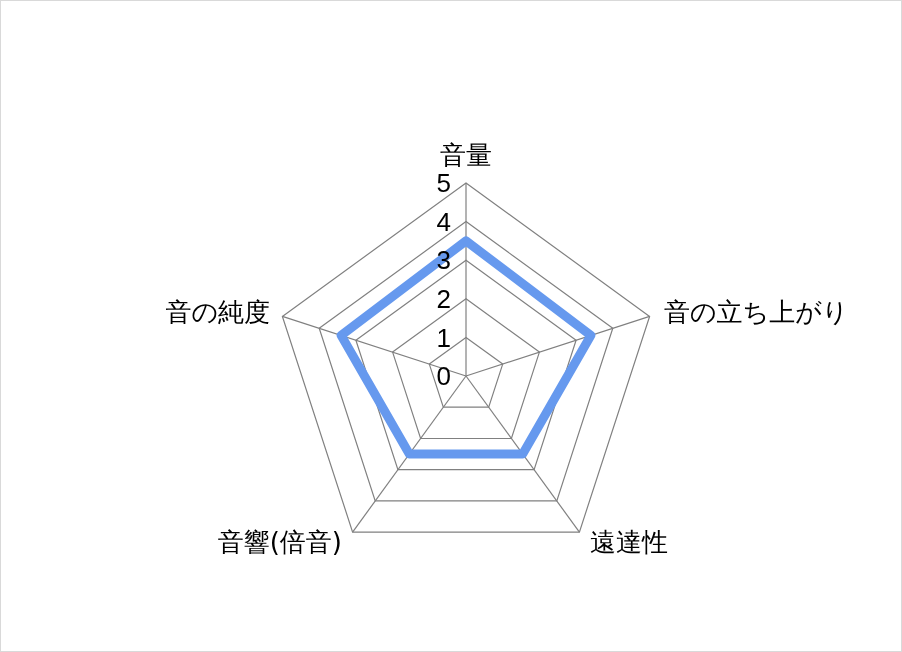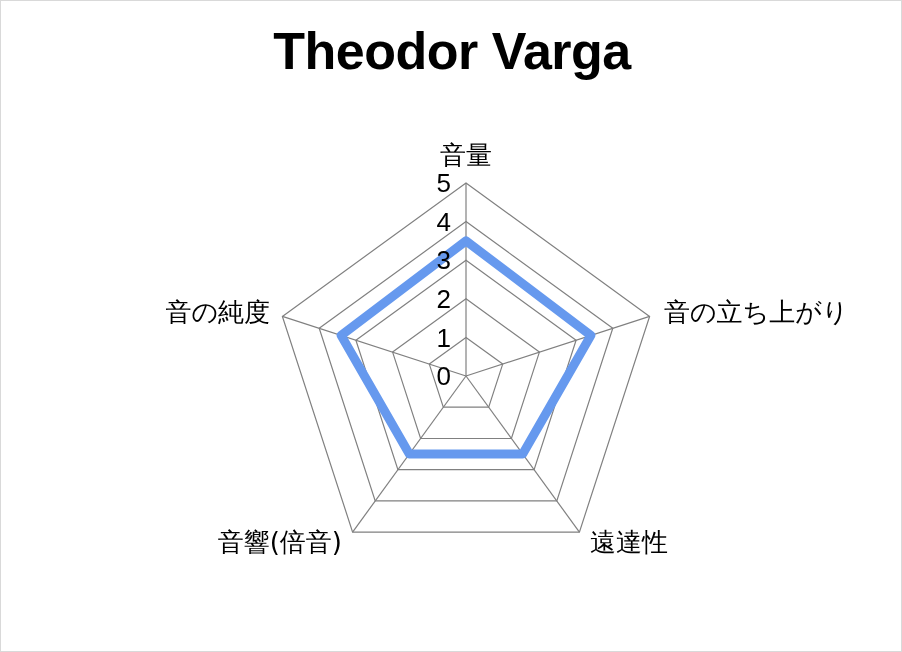--- a/index.html
+++ b/index.html
@@ -63,21 +63,20 @@
     stroke-width: 9;
     stroke-linejoin: round;
     stroke-linecap: round;
   }
 </style>
 </head>
 <body>
 
 <div id="chart-root">
 
-  <div id="chart-title">Theodor Varga</div>
 
   <svg id="radar-svg" width="902" height="652" viewBox="0 0 902 652">
 
     <g id="grid-rings">
       <polygon class="grid-line" points="465.0,336.4 501.7,363.1 487.7,406.2 442.3,406.2 428.3,363.1"></polygon>
       <polygon class="grid-line" points="465.0,297.8 538.4,351.1 510.4,437.5 419.6,437.5 391.6,351.1"></polygon>
       <polygon class="grid-line" points="465.0,259.2 575.1,339.2 533.1,468.7 396.9,468.7 354.9,339.2"></polygon>
       <polygon class="grid-line" points="465.0,220.6 611.8,327.3 555.8,499.9 374.2,499.9 318.2,327.3"></polygon>
       <polygon class="grid-line" points="465.0,182.0 648.6,315.4 578.4,531.1 351.6,531.1 281.4,315.4"></polygon>
     </g>

